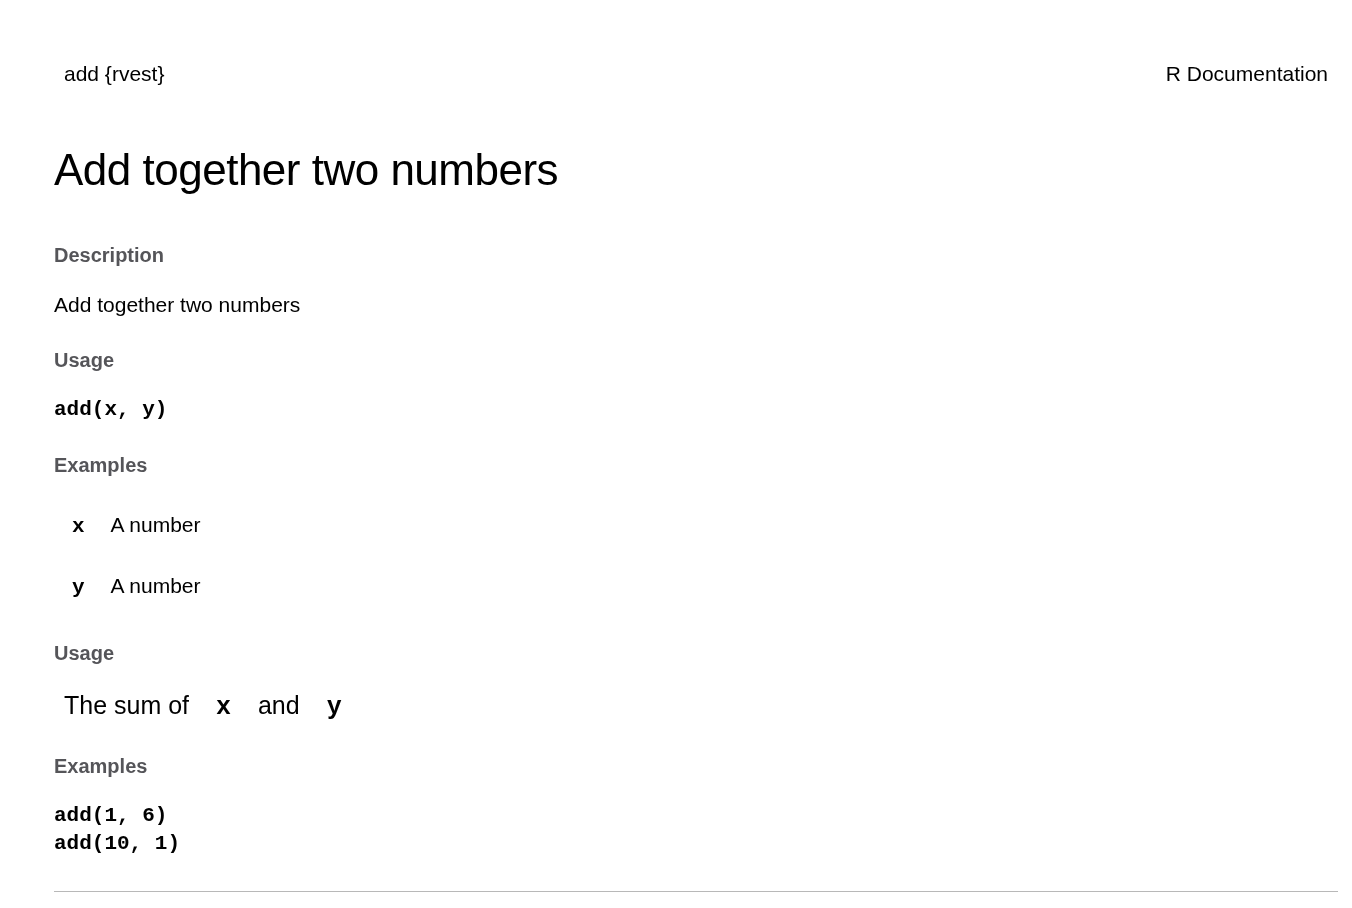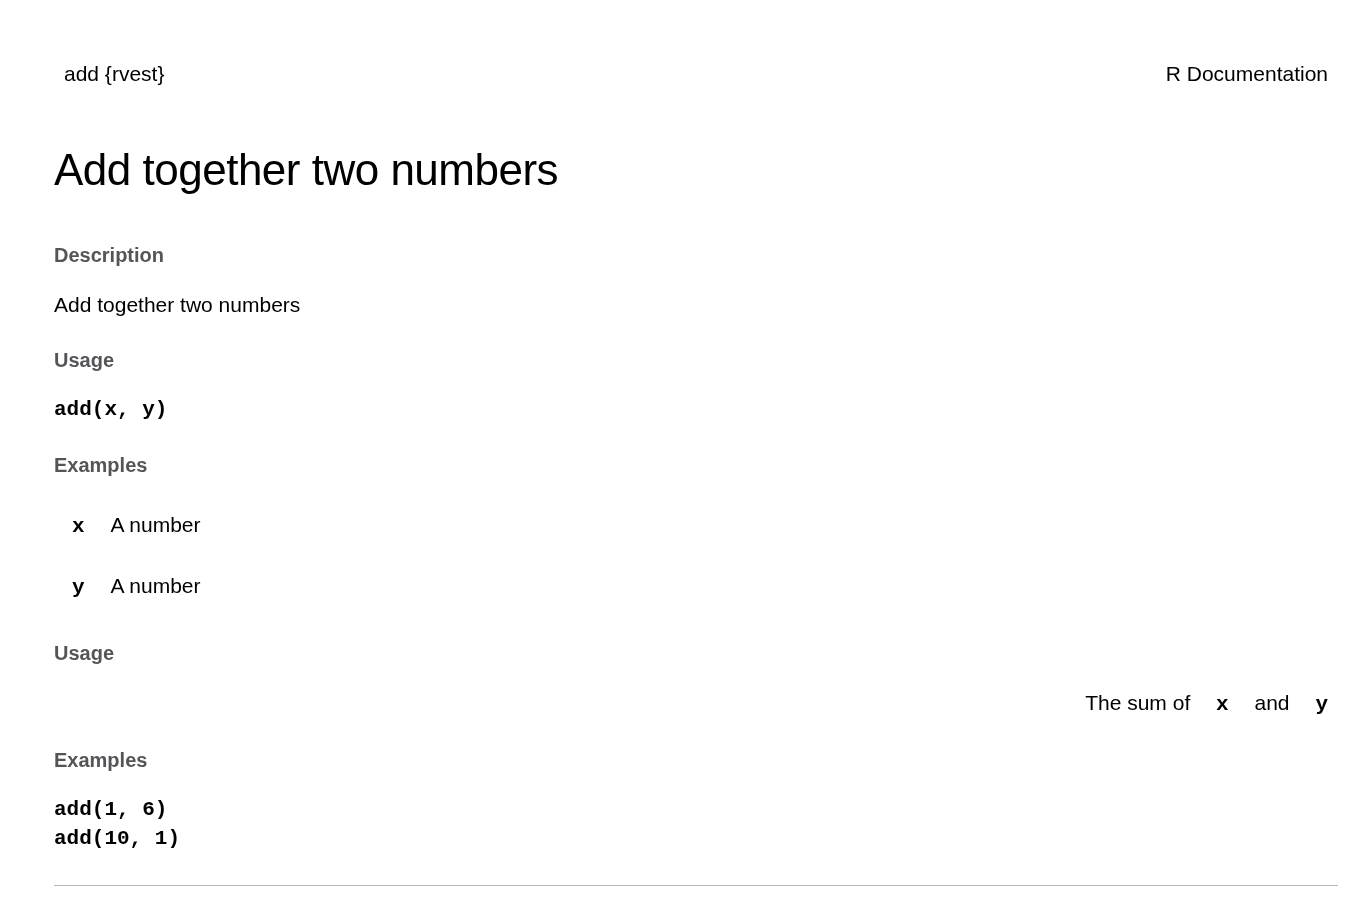--- a/index.html
+++ b/index.html
@@ -58,22 +58,21 @@
       align-items: baseline;
       gap: 6px;
       font-size: 21px;
       margin-bottom: 2px;
     }
     .arg-name {
       font-family: "Courier New", Courier, monospace;
       font-weight: bold;
     }
     .value-line {
-      font-size: 21px;
-      text-align: right;
+      font-size: 25px;
     }
     .value-line .code-inline {
       font-family: "Courier New", Courier, monospace;
       font-weight: bold;
     }
     hr.rule {
       border: none;
       border-top: 1px solid #b8b8b8;
       margin-top: 32px;
     }

